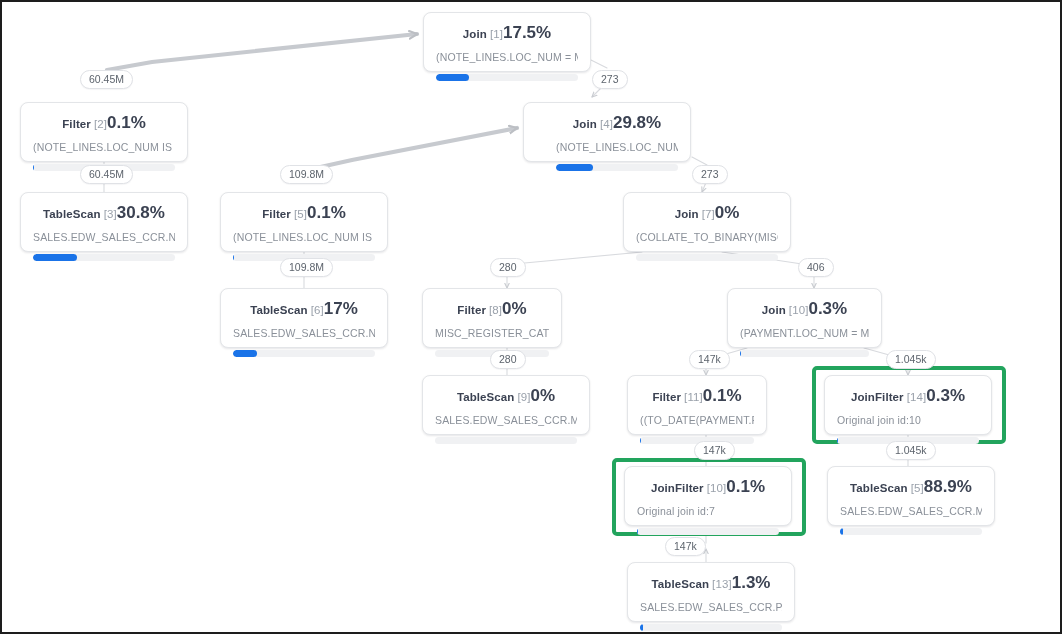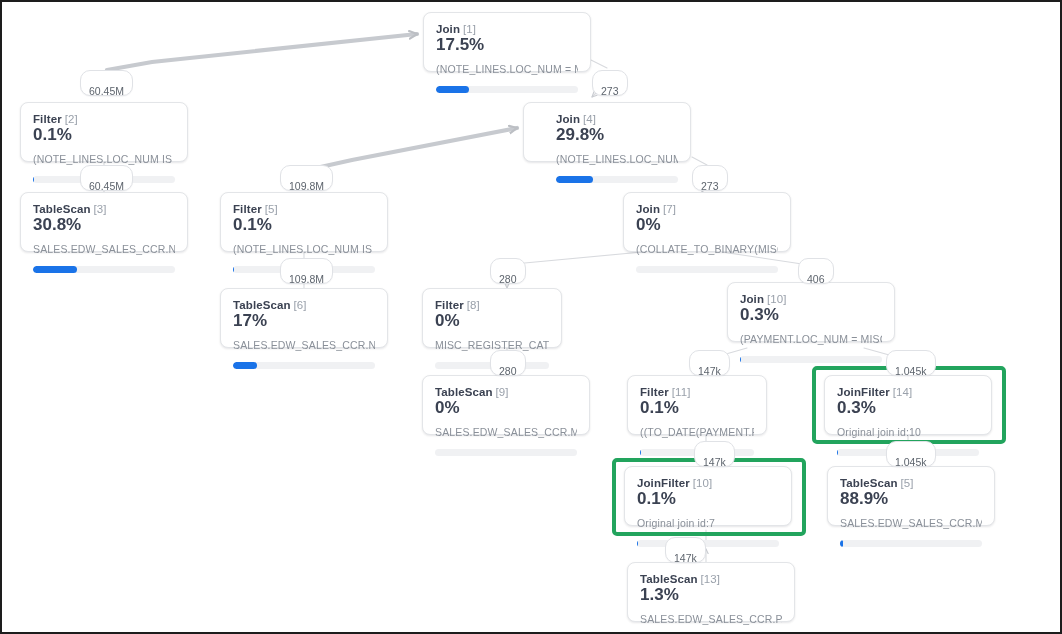--- a/index.html
+++ b/index.html
@@ -39,21 +39,20 @@
     border: 1px solid #e3e5e8;
     border-radius: 8px;
     box-shadow: 0 1px 2px rgba(16,24,40,0.06), 0 1px 3px rgba(16,24,40,0.05);
     padding: 10px 12px 12px 12px;
   }
   .node-head {
     display: flex;
     align-items: baseline;
     justify-content: center;
     white-space: nowrap;
-    flex-direction: column;
   }
   .node-title {
     font-size: 11.5px;
     color: #3b4252;
     font-weight: bold;
     letter-spacing: 0.1px;
   }
   .node-id {
     font-weight: normal;
     color: #9aa1ab;
@@ -94,21 +93,21 @@
     background: transparent;
   }
   .pill {
     position: absolute;
     box-sizing: border-box;
     background: #ffffff;
     border: 1px solid #e0e2e6;
     border-radius: 10px;
     height: 19px;
     line-height: 17px;
-    padding: 12px 8px;
+    padding: 0 8px;
     font-size: 10.5px;
     color: #5d646d;
     text-align: center;
     white-space: nowrap;
     box-shadow: 0 1px 1px rgba(16,24,40,0.04);
   }
 </style>
 </head>
 <body>
 
@@ -286,21 +285,21 @@
             <span>TableScan</span><span class="node-id">[9]</span>
           </div>
           <div class="node-pct">0%</div>
         </div>
         <div class="node-sub">SALES.EDW_SALES_CCR.MISC_REGIST...</div>
         <div class="node-bar">
             <i style="width: 0%; background: rgb(26, 115, 232);"></i>
           </div>
       </div>
 
-      <div class="node" style="left:725px; top:280px; width:168px; height:60px;">
+      <div class="node" style="left:725px; top:286px; width:155px; height:60px;">
         <div class="node-head">
           <div class="node-title">
             <span>Join</span><span class="node-id">[10]</span>
           </div>
           <div class="node-pct">0.3%</div>
         </div>
         <div class="node-sub">(PAYMENT.LOC_NUM = MISC_REGISTE...</div>
         <div class="node-bar">
             <i style="width: 1%; background: rgb(26, 115, 232);"></i>
           </div>

